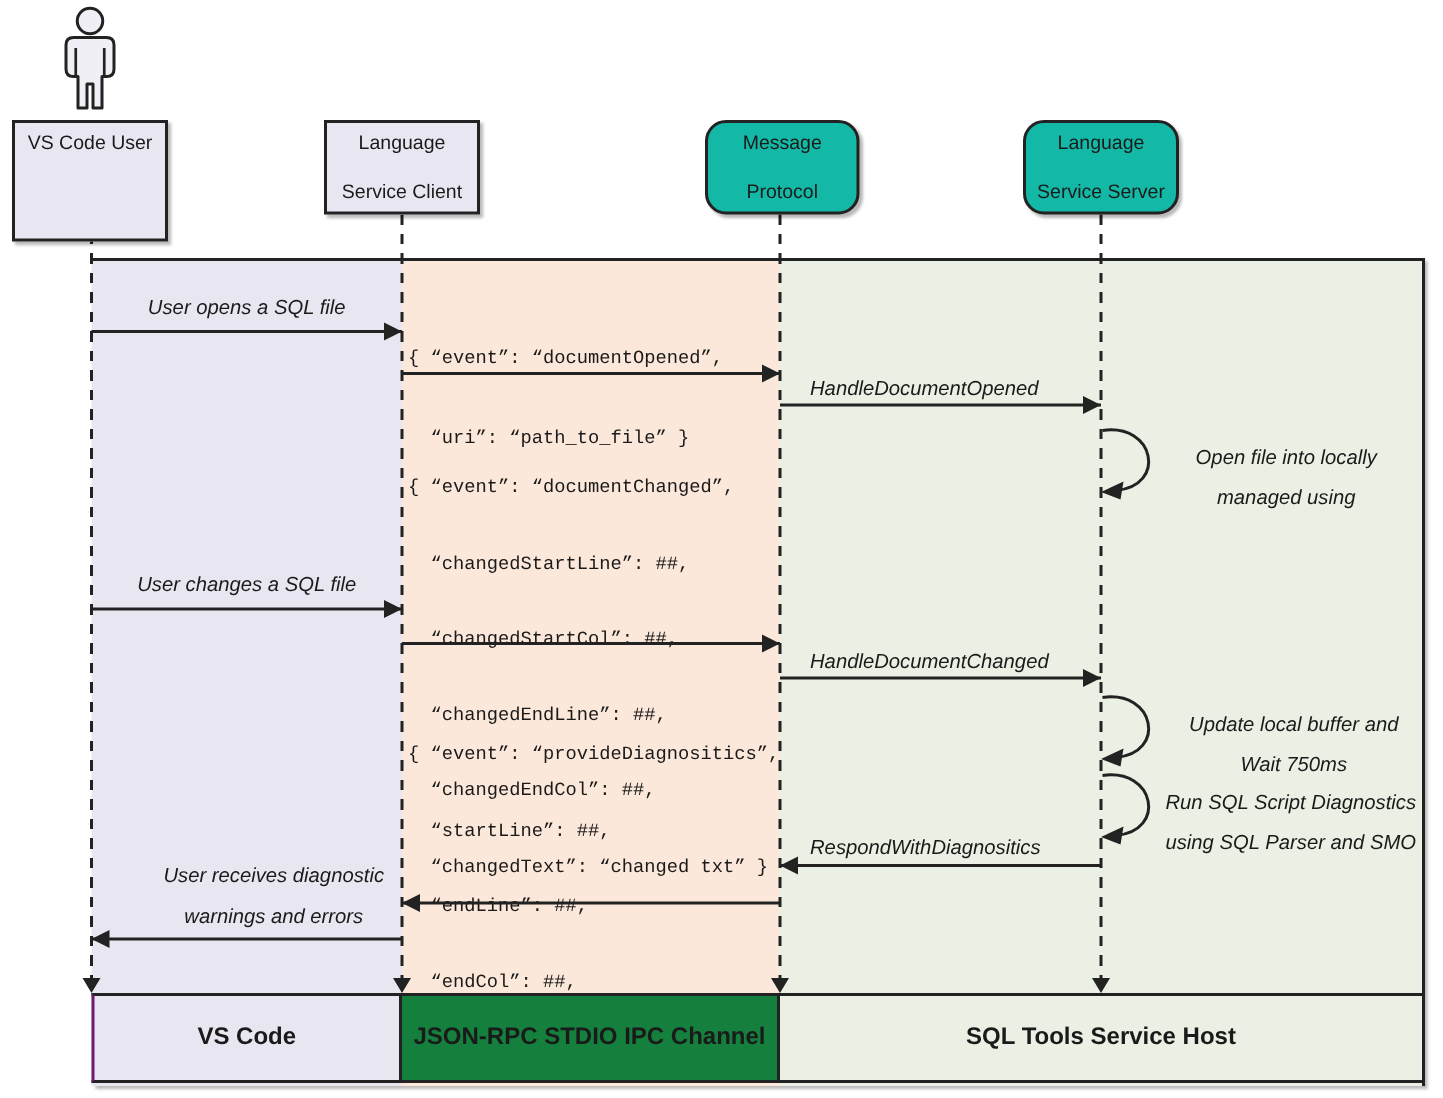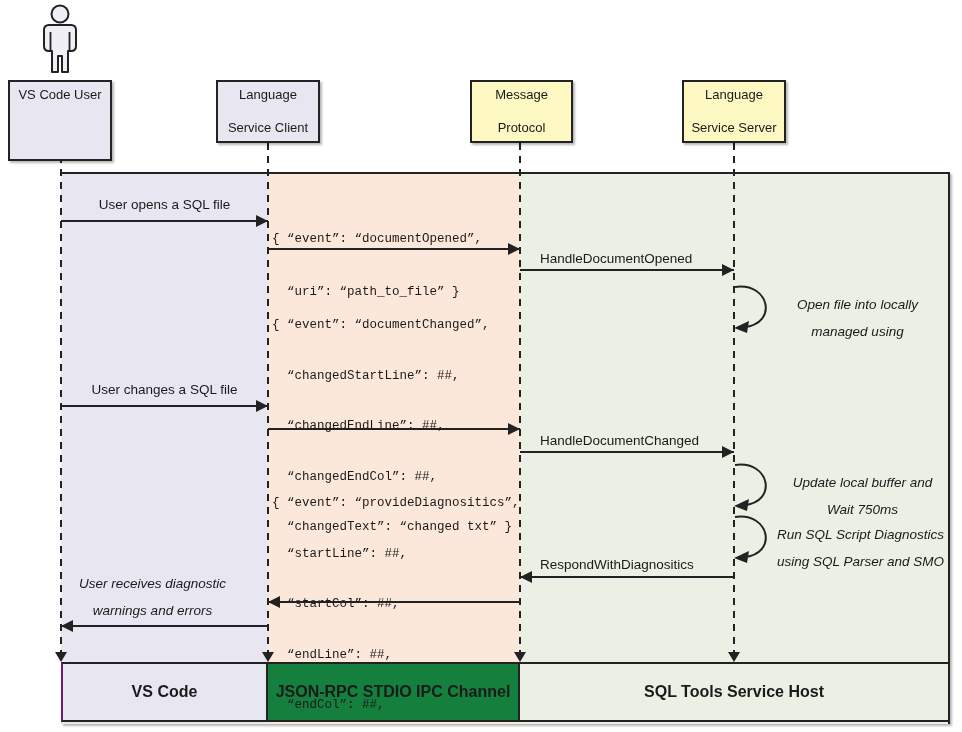--- a/index.html
+++ b/index.html
@@ -5,21 +5,21 @@
   html,body { margin:0; padding:0; background:#fff; }
   .stage { position:relative; width:962px; height:732px; background:#fff;
            font-family:"Liberation Sans", sans-serif; color:#1a1a1a; overflow:hidden; }
 
   
   .hbox { position:absolute; box-sizing:border-box; border:2px solid #222;
           display:flex; flex-direction:column; justify-content:space-between; align-items:center;
           text-align:center; font-size:13px; line-height:26px; z-index:5;
           box-shadow:2px 2px 2px rgba(0,0,0,.28); }
   .lav   { background:#E8E7F1; }
-  .grnbx { background:#fef9c3; }
+  .grnbx { background:#14b8a6;border-radius:14px; }
 
   
   .band { position:absolute; left:61px; top:172px; width:887px; height:550px;
           border-top:2px solid #222; border-right:2px solid #222;
           box-shadow:2px 2px 2px rgba(0,0,0,.28); display:flex; z-index:1; }
   .col  { height:100%; }
   .col-lav   { width:207px; background:#E8E7F1; }
   .col-peach { width:252px; background:#FCE8DA; }
   .col-green { flex:1; background:#EAF0E3; }
 
@@ -31,21 +31,21 @@
           border-top:10px solid #222; }
 
   
   .arrow { position:absolute; height:2px; background:#222; z-index:4; }
   .ah-r  { position:absolute; right:0; top:-5px; width:0; height:0;
            border-left:12px solid #222; border-top:6px solid transparent; border-bottom:6px solid transparent; }
   .ah-l  { position:absolute; left:0; top:-5px; width:0; height:0;
            border-right:12px solid #222; border-top:6px solid transparent; border-bottom:6px solid transparent; }
 
   
-  .mlabel { position:absolute; font-size:13.5px; z-index:4; white-space:nowrap; }
+  .mlabel { position:absolute; font-style:italic; font-size:13.5px; z-index:4; white-space:nowrap; }
   .mblock { position:absolute; font-style:italic; font-size:13.5px; z-index:4;
             text-align:center; line-height:27px; }
 
   
   .json { position:absolute; z-index:4; white-space:pre;
           font-family:"Liberation Mono","DejaVu Sans Mono",monospace; font-size:12.5px; }
   .json > div { line-height:22.5px; }
   .json.lh25 > div { line-height:25px; }
   .json > div + div { padding-left:15px; }
 
@@ -129,20 +129,21 @@
     <polygon points="0,44 15,37 13,49" fill="#222"></polygon>
   </svg>
   <div class="mblock" style="left:770px; top:291px; width:175px;">
     <div>Open file into locally</div>
     <div>managed using</div>
   </div>
 
   <div class="json" style="left:272px; top:286px;">
     <div>{ “event”: “documentChanged”,</div>
     <div>“changedStartLine”: ##,</div>
+    <div>“changedStartCol”: ##,</div>
     <div>“changedEndLine”: ##,</div>
     <div>“changedEndCol”: ##,</div>
     <div>“changedText”: “changed txt” }</div>
   </div>
 
   <div class="mlabel" style="left:61px; top:382px; width:207px; text-align:center;">User changes a SQL file</div>
   <div class="arrow" style="left:61px; top:405px; width:207px;">
       <i class="ah-r"></i>
     </div>
   <div class="arrow" style="left:268px; top:428px; width:252px;">
@@ -173,30 +174,29 @@
   </div>
 
   <div class="mlabel" style="left:540px; top:557px;">RespondWithDiagnositics</div>
   <div class="arrow" style="left:520px; top:576px; width:214px;">
       <i class="ah-l"></i>
     </div>
 
   <div class="json" style="left:272px; top:464px;">
     <div>{ “event”: “provideDiagnositics”,</div>
     <div>“startLine”: ##,</div>
-    <div>“startCol”: ##,</div>
     <div>“endLine”: ##,</div>
     <div>“endCol”: ##,</div>
     
   </div>
   <div class="arrow" style="left:268px; top:601px; width:252px;">
       <i class="ah-l"></i>
     </div>
 
-  <div class="mblock" style="left:49px; top:570px; width:207px;">
+  <div class="mblock" style="left:79px; top:570px; width:207px;">
     <div>User receives diagnostic</div>
     <div>warnings and errors</div>
   </div>
   <div class="arrow" style="left:61px; top:625px; width:207px;">
       <i class="ah-l"></i>
     </div>
 
   <div class="footer">
     <div class="fcell first f-lav">
       <span>VS Code</span>

